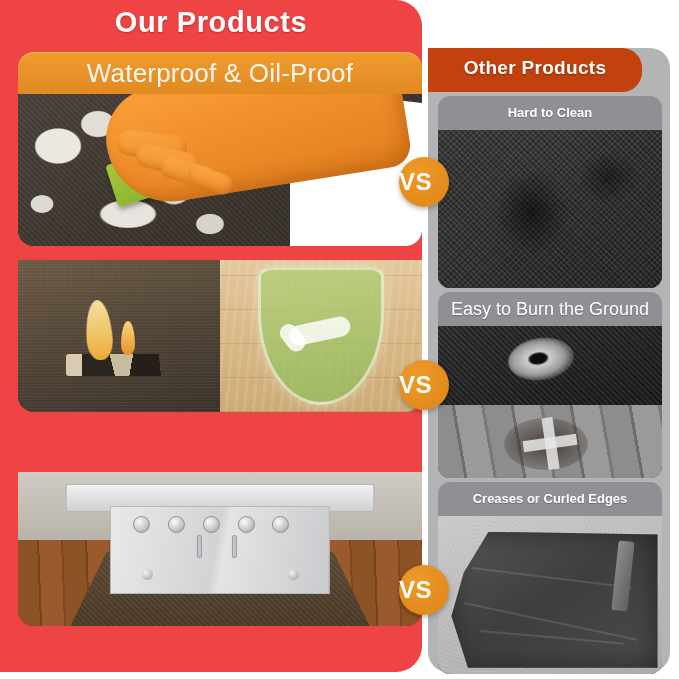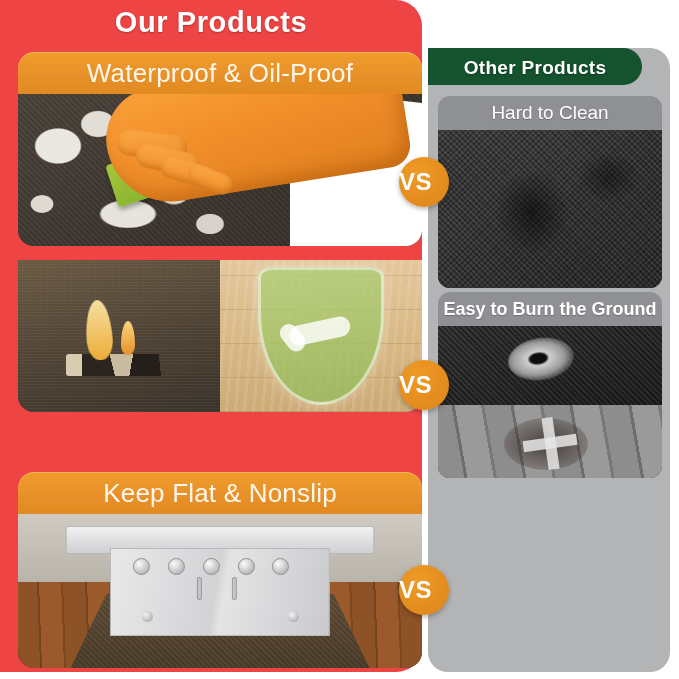--- a/index.html
+++ b/index.html
@@ -113,34 +113,34 @@
   .p3-knob{position:absolute;top:11%;width:15px;height:15px;border-radius:50%;
     background:radial-gradient(circle at 35% 32%,#fbfbfb,#9fa1a3);border:1px solid #8e9092;}
   .p3-handle{position:absolute;top:34%;width:3px;height:24%;background:#c3c5c8;border-radius:2px;
     box-shadow:0 0 0 1px rgba(90,92,95,.5);}
   .p3-wheel{position:absolute;bottom:15%;width:11px;height:11px;border-radius:50%;
     background:radial-gradient(circle at 35% 32%,#f3f3f4,#9b9d9f);}
 
   
   .right-panel{position:absolute;left:428px;top:48px;width:242px;height:624px;
     background:#b3b4b6;border-radius:20px;}
-  .right-title{position:absolute;left:428px;top:48px;width:214px;height:37px;
-    line-height:40px;background:#14532d;border-radius:0 20px 20px 0;
+  .right-title{position:absolute;left:428px;top:48px;width:214px;height:44px;
+    line-height:40px;background:#c2410c;border-radius:0 20px 20px 0;
     color:#ffffff;font-size:19px;font-weight:bold;text-align:center;
     text-shadow:0 1px 2px rgba(0,0,0,.3);letter-spacing:.3px;}
 
   .ofeat{position:absolute;left:438px;width:224px;}
   .ofeat-1{top:96px;}
   .ofeat-2{top:292px;}
   .ofeat-3{top:482px;}
 
   .ofeat-label{height:34px;line-height:34px;border-radius:12px 12px 0 0;
-    background:#8f9093;color:#ffffff;font-size:19px;text-align:center;
-    overflow:hidden;white-space:nowrap;text-shadow:0 1px 1px rgba(0,0,0,.25);}
-  .ofeat-label.bold{font-weight:bold;font-size:18px;}
+    background:#8f9093;color:#ffffff;font-size:13px;text-align:center;
+    overflow:hidden;white-space:nowrap;text-shadow:0 1px 1px rgba(0,0,0,.25);font-weight:bold;}
+  .ofeat-label.bold{font-weight:normal;font-size:18px;}
   .ofeat-photo{position:relative;overflow:hidden;border-radius:0 0 12px 12px;background:#2a2a2a;}
   .ofeat-1 .ofeat-photo{height:158px;}
   .ofeat-2 .ofeat-photo{height:152px;}
   .ofeat-3 .ofeat-photo{height:158px;}
 
   
   .o1{position:absolute;inset:0;
     background:
       radial-gradient(ellipse 60px 70px at 42% 52%,rgba(0,0,0,.55),transparent 62%),
       radial-gradient(ellipse 48px 40px at 76% 30%,rgba(0,0,0,.4),transparent 65%),
@@ -220,21 +220,20 @@
         </div>
         <div class="p2-right">
           <div class="p2-shield">
             <div class="p2-check"></div>
           </div>
         </div>
       </div>
     </div>
 
     <div class="feat feat-3">
-      <div class="feat-label">Keep Flat &amp; Nonslip</div>
       <div class="feat-photo">
         <div class="p3-deck"></div>
         <div class="p3-wall"></div>
         <div class="p3-mat"></div>
         <div class="p3-hood"></div>
         <div class="p3-body">
           <div class="p3-knob" style="left:10%;"></div>
           <div class="p3-knob" style="left:26%;"></div>
           <div class="p3-knob" style="left:42%;"></div>
           <div class="p3-knob" style="left:58%;"></div>
@@ -264,18 +263,30 @@
       <div class="o2-top">
         <div class="o2-hole"></div>
       </div>
       <div class="o2-bot">
         <div class="o2-burn"></div>
         <div class="o2-cross"></div>
       </div>
     </div>
   </div>
 
+  <div class="ofeat ofeat-3">
+    <div class="ofeat-label">Creases or Curled Edges</div>
+    <div class="ofeat-photo">
+      <div class="o3-ground"></div>
+      <div class="o3-mat">
+        <div class="o3-crease" style="left:10%;top:26%;width:78%;height:2px;transform:rotate(7deg);"></div>
+        <div class="o3-crease" style="left:6%;top:52%;width:86%;height:2px;transform:rotate(12deg);"></div>
+        <div class="o3-crease" style="left:14%;top:72%;width:70%;height:2px;transform:rotate(5deg);"></div>
+      </div>
+      <div class="o3-leg"></div>
+    </div>
+  </div>
 
   <div class="vs vs-1">VS</div>
   <div class="vs vs-2">VS</div>
   <div class="vs vs-3">VS</div>
 
 </div>
 
 </body></html>

